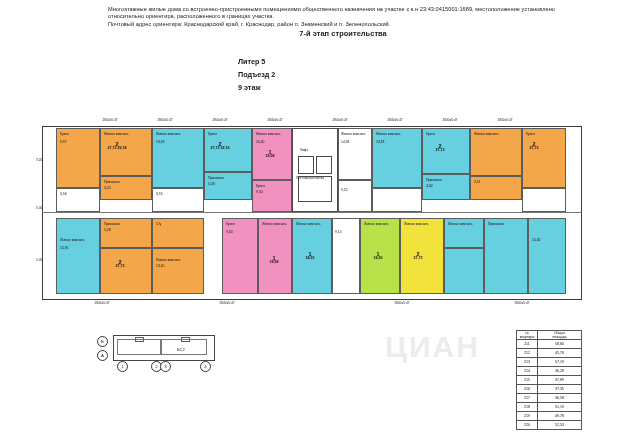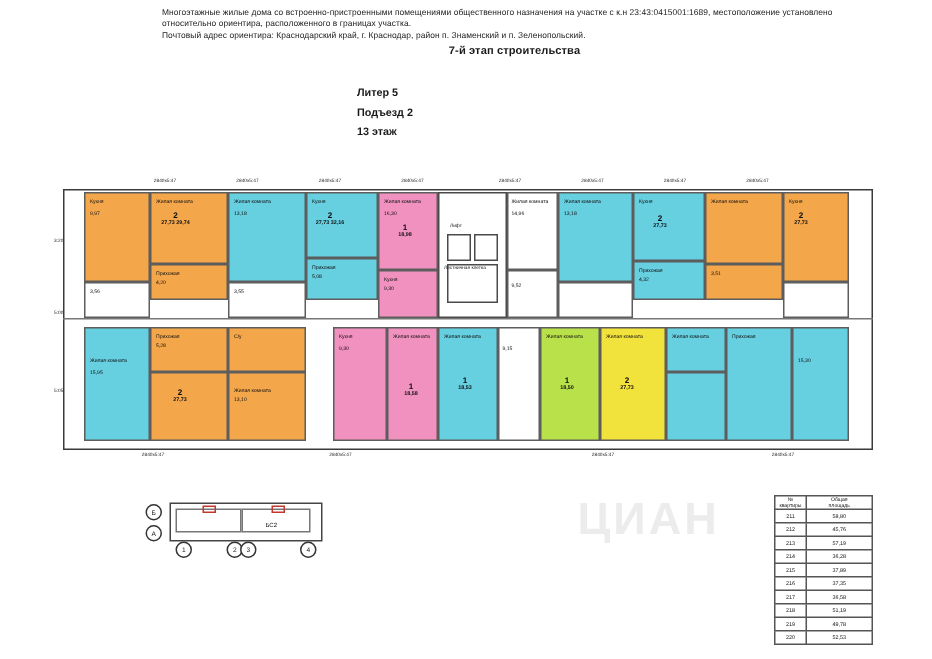--- a/index.html
+++ b/index.html
@@ -59,21 +59,21 @@
 
 <div id="page">
 
   <div class="hdr">
     <p>Многоэтажные жилые дома со встроенно-пристроенными помещениями общественного назначения на участке с к.н 23:43:0415001:1689, местоположение установлено относительно ориентира, расположенного в границах участка.</p>
     <p>Почтовый адрес ориентира: Краснодарский край, г. Краснодар, район п. Знаменский и п. Зеленопольский.</p>
     <p class="big">7-й этап строительства</p>
   </div>
   <div class="sub sub1">Литер 5</div>
   <div class="sub sub2">Подъезд 2</div>
-  <div class="sub sub3">13 этаж</div>
+  <div class="sub sub3">9 этаж</div>
 
   <div class="plan">
 
     <div class="frameline" style="left:0;top:8px;width:540px;height:.8px;"></div>
     <div class="frameline" style="left:0;top:8px;width:.8px;height:174px;"></div>
     <div class="frameline" style="left:539px;top:8px;width:.8px;height:174px;"></div>
     <div class="frameline" style="left:0;top:181px;width:540px;height:.8px;"></div>
     <div class="frameline" style="left:0;top:94px;width:540px;height:.6px;background:#777;"></div>
 
     <div class="dimtop" style="left:68px;top:0;">2840x5:47</div>

